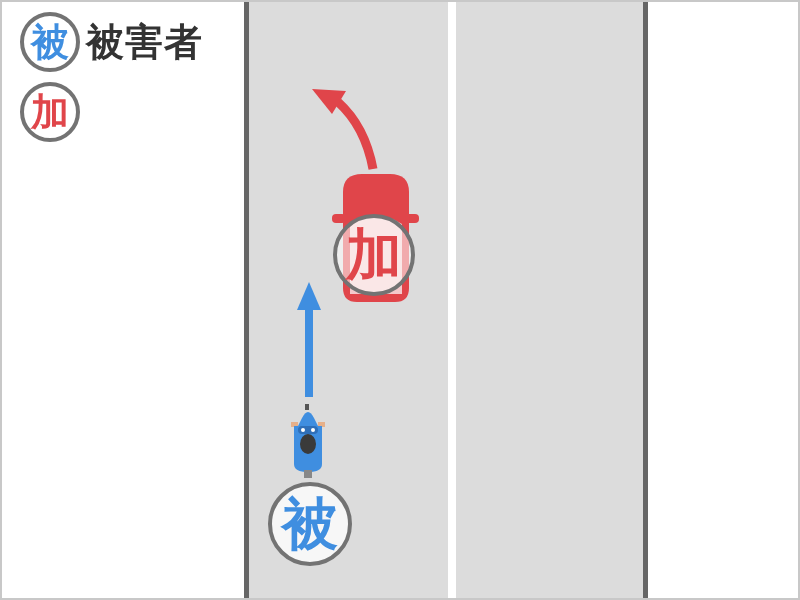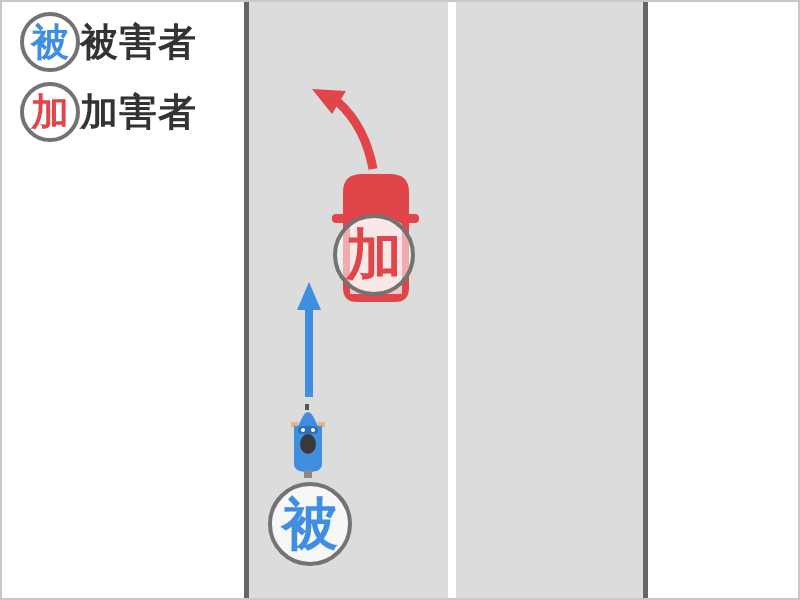--- a/index.html
+++ b/index.html
@@ -10,21 +10,21 @@
   }
   .road { position: absolute; top: 0; bottom: 0; left: 243px; width: 403px; background: #dcdcdc; }
   .edge-line { position: absolute; top: 0; bottom: 0; width: 5px; background: #666666; }
   .center-line { position: absolute; top: 0; bottom: 0; width: 8px; background: #ffffff; }
   .legend-row { position: absolute; left: 18px; display: flex; align-items: center; }
   .legend-badge {
     width: 52px; height: 52px; border-radius: 50%; border: 4px solid #737373;
     background: #ffffff; display: flex; align-items: center; justify-content: center;
     font-size: 38px; font-weight: bold; line-height: 1;
   }
-  .legend-label { margin-left: 0; font-size: 38px; font-weight: bold; color: #333333; letter-spacing: 1px; }
+  .legend-label { margin-left: 6px; font-size: 38px; font-weight: bold; color: #333333; letter-spacing: 1px; }
   .badge {
     position: absolute; border-radius: 50%; border: 4px solid #737373;
     display: flex; align-items: center; justify-content: center;
     font-size: 56px; font-weight: bold; line-height: 1; box-sizing: border-box;
   }
   svg.overlay { position: absolute; left: 0; top: 0; }
 </style>
 </head>
 <body>
 
@@ -34,21 +34,20 @@
   <div class="edge-line" style="left:242px"></div>
   <div class="center-line" style="left:446px"></div>
   <div class="edge-line" style="left:641px"></div>
 
   <div class="legend-row" style="top:10px">
     <div class="legend-badge" style="color:#3f8ee0">被</div>
     <div class="legend-label">被害者</div>
   </div>
   <div class="legend-row" style="top:80px">
     <div class="legend-badge" style="color:#e0454a">加</div>
-    <div class="legend-label">加害者</div>
   </div>
 
   <svg class="overlay" width="800" height="600" viewBox="0 0 800 600">
 
     <g>
       <path d="M371 167 C 366 140, 356 118, 336 100" stroke="#e0454a" stroke-width="9" fill="none" stroke-linecap="butt"></path>
       <polygon points="310,87 344,89 330,112" fill="#e0454a"></polygon>
     </g>
 
     <g>

